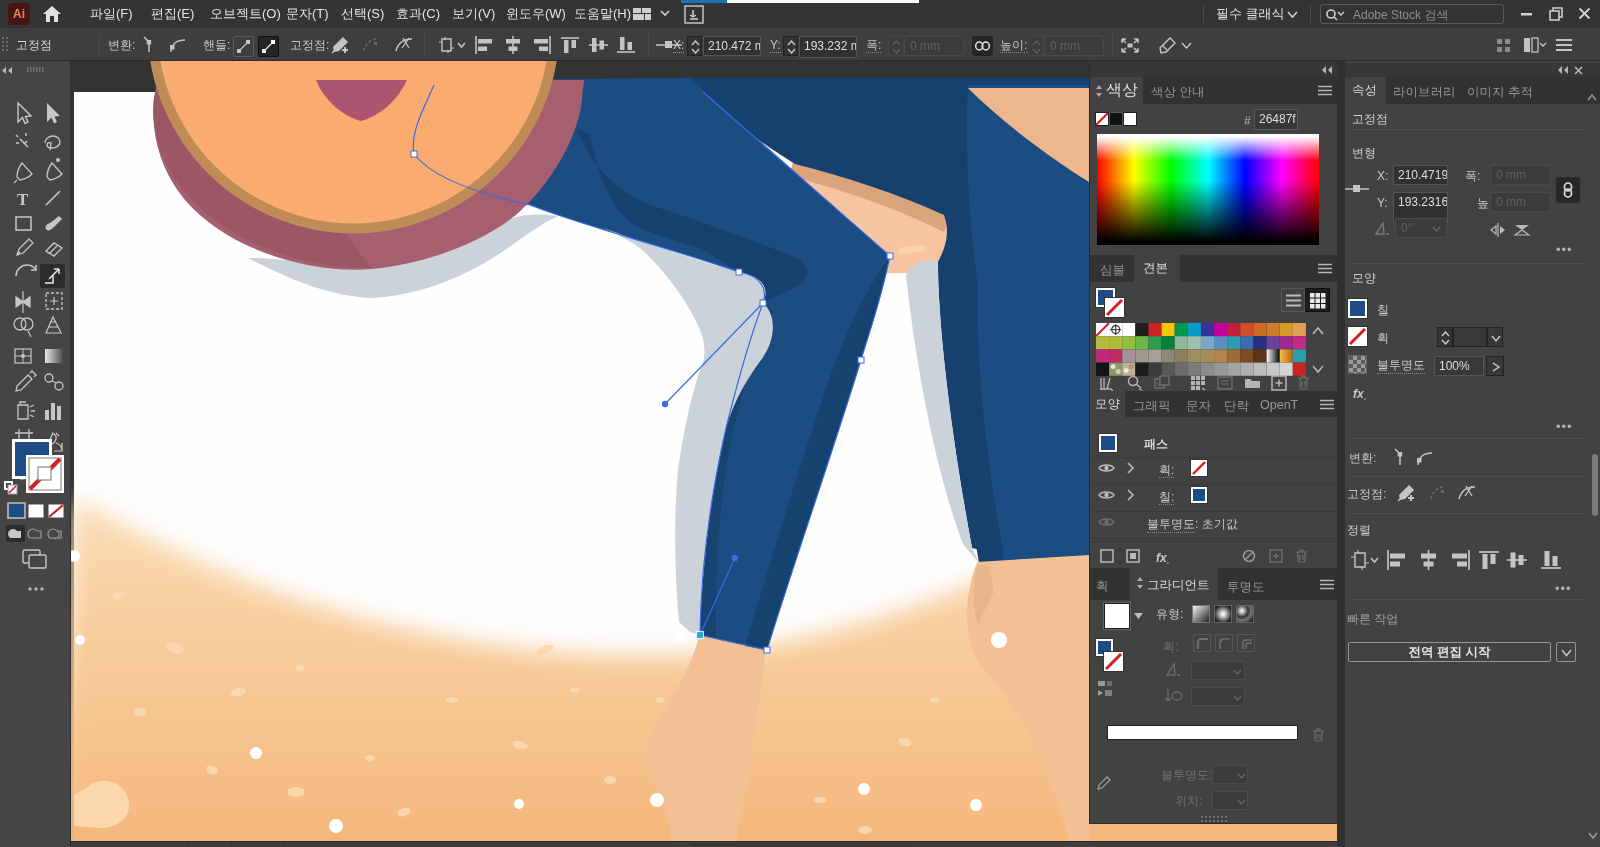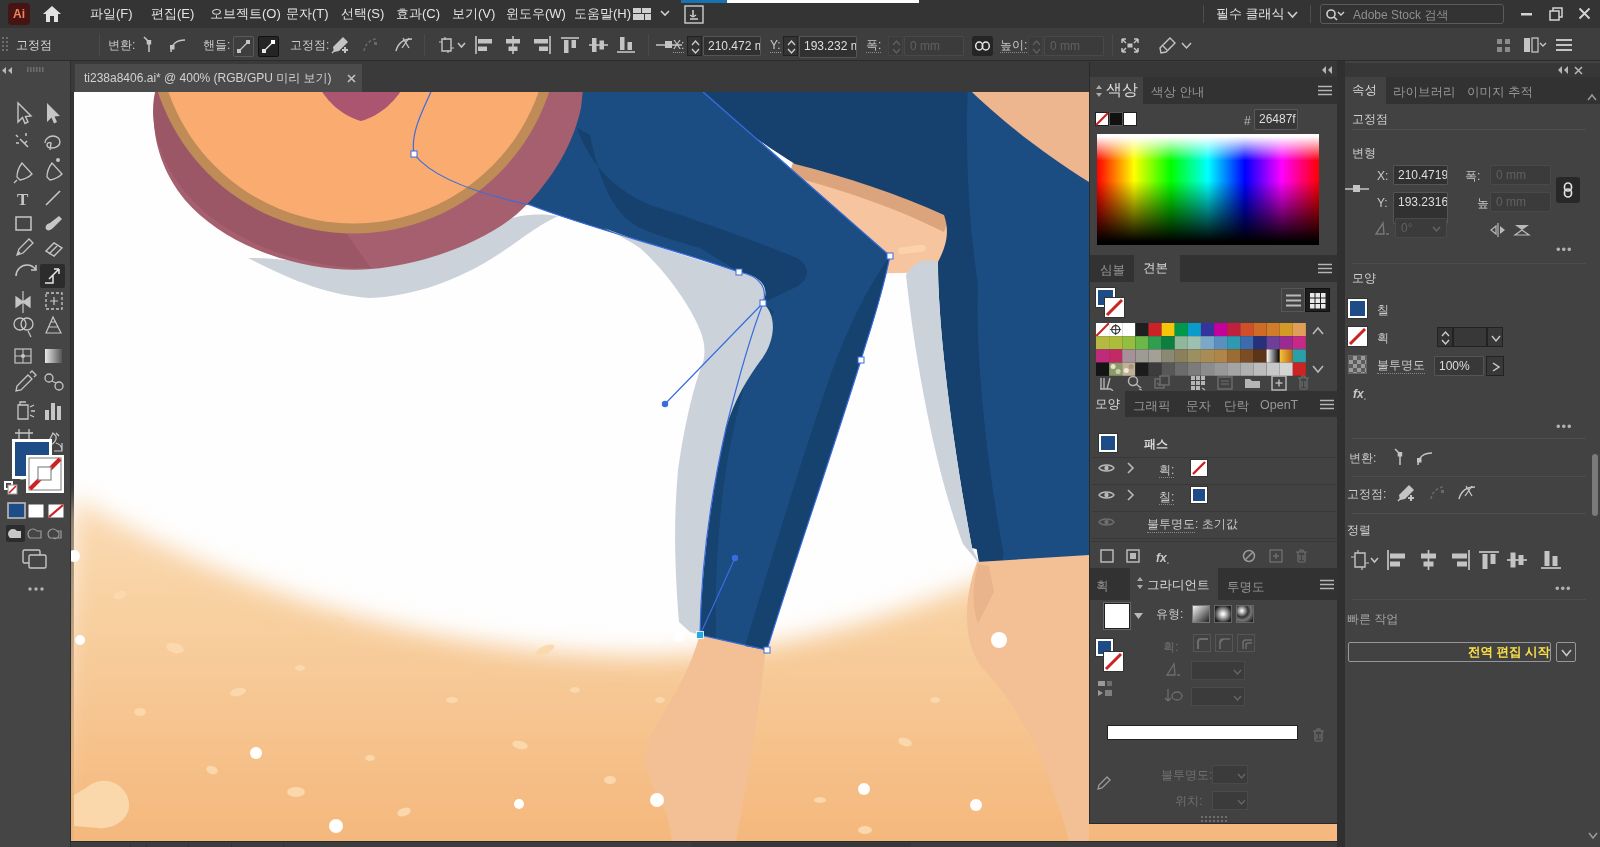--- a/index.html
+++ b/index.html
@@ -338,28 +338,20 @@
   <svg style="left:1523px;top:9px" width="24" height="16" viewBox="0 0 24 16">
         <rect x="1" y="1" width="6" height="14" fill="#c4c4c4"></rect>
         <rect x="9" y="1" width="6" height="14" fill="none" stroke="#c4c4c4" stroke-width="1.3"></rect>
         <path d="M17 6 L20 9 L23 6" stroke="#c4c4c4" stroke-width="1.4" fill="none"></path>
       </svg>
   <svg style="left:1556px;top:10px" width="16" height="14" viewBox="0 0 16 14">
         <path d="M0 2 h16 M0 7 h16 M0 12 h16" stroke="#c4c4c4" stroke-width="1.8"></path>
       </svg>
 </div>
 
-<div class="abs" style="left:71px;top:61px;width:1274px;height:31px;background:#3a3a3a">
-  <div class="abs" style="left:4px;top:3px;width:287px;height:28px;background:#4b4b4b">
-    <div class="lbl" style="left:9px;top:8px;color:#d2d2d2">ti238a8406.ai* @ 400% (RGB/GPU 미리 보기)</div>
-    <svg style="left:272px;top:10px" width="9" height="9" viewBox="0 0 9 9">
-          <path d="M1 1 L8 8 M8 1 L1 8" stroke="#c2c2c2" stroke-width="1.6"></path>
-        </svg>
-  </div>
-</div>
 
 <div class="abs" id="ltb" style="left:0;top:61px;width:71px;height:786px;background:#454545;border-right:1px solid #2e2e2e">
 <svg style="left:0;top:0" width="71" height="786" viewBox="0 0 71 786">
 <g fill="#b8b8b8">
           <path d="M6 6 l-4 3.5 4 3.5 z M12 6 l-4 3.5 4 3.5 z"></path>
         </g>
 <g fill="#6d6d6d">
           <rect x="27" y="6" width="1.6" height="5"></rect>
           <rect x="30" y="6" width="1.6" height="5"></rect>
           <rect x="33" y="6" width="1.6" height="5"></rect>
@@ -982,21 +974,21 @@
         <rect x="11.5" y="5" width="5" height="10" fill="#c4c4c4"></rect>
       </svg>
 <svg style="left:196px;top:489px" width="21" height="20" viewBox="0 0 21 20">
         <path d="M0 18 h20" stroke="#c4c4c4" stroke-width="1.7"></path>
         <rect x="3.5" y="1" width="5" height="15" fill="#c4c4c4"></rect>
         <rect x="11.5" y="6" width="5" height="10" fill="#c4c4c4"></rect>
       </svg>
 <div class="dots3" style="left:210px;top:525px;color:#b0b0b0">•••</div>
 <div class="hsep" style="left:7px;top:538px;width:234px"></div>
 <div class="lbl" style="left:2px;top:552px;color:#a3a3a3">빠른 작업</div>
-<div class="abs" style="left:3px;top:581px;width:203px;height:20px;border:1px solid #979797;border-radius:2px;color:#fde047;font-size:12.5px;font-weight:bold;text-align:right;line-height:19px">전역 편집 시작</div>
+<div class="abs" style="left:3px;top:581px;width:203px;height:20px;border:1px solid #979797;border-radius:2px;color:#e5e5e5;font-size:12.5px;font-weight:bold;text-align:center;line-height:19px">전역 편집 시작</div>
 <div class="abs" style="left:211px;top:581px;width:20px;height:20px;border:1px solid #979797;border-radius:2px">
   <svg style="left:4px;top:6px" width="11" height="8" viewBox="0 0 11 8">
           <path d="M1 1 L5.5 6.5 L10 1" stroke="#c9c9c9" stroke-width="1.5" fill="none"></path>
         </svg>
 </div>
 <svg style="left:242px;top:33px" width="10" height="7" viewBox="0 0 10 7">
         <path d="M1 6 L5 1 L9 6" stroke="#9a9a9a" stroke-width="1.5" fill="none"></path>
       </svg>
 <div class="abs" style="left:247px;top:393px;width:6px;height:62px;background:#7a7a7a;border-radius:3px"></div>
 <svg style="left:243px;top:771px" width="10" height="7" viewBox="0 0 10 7">

